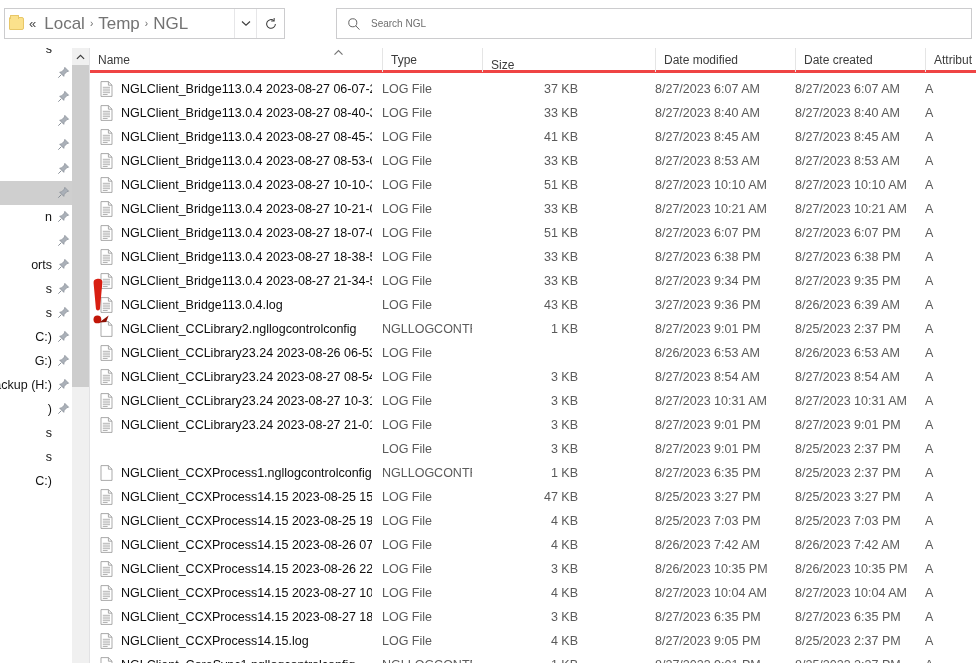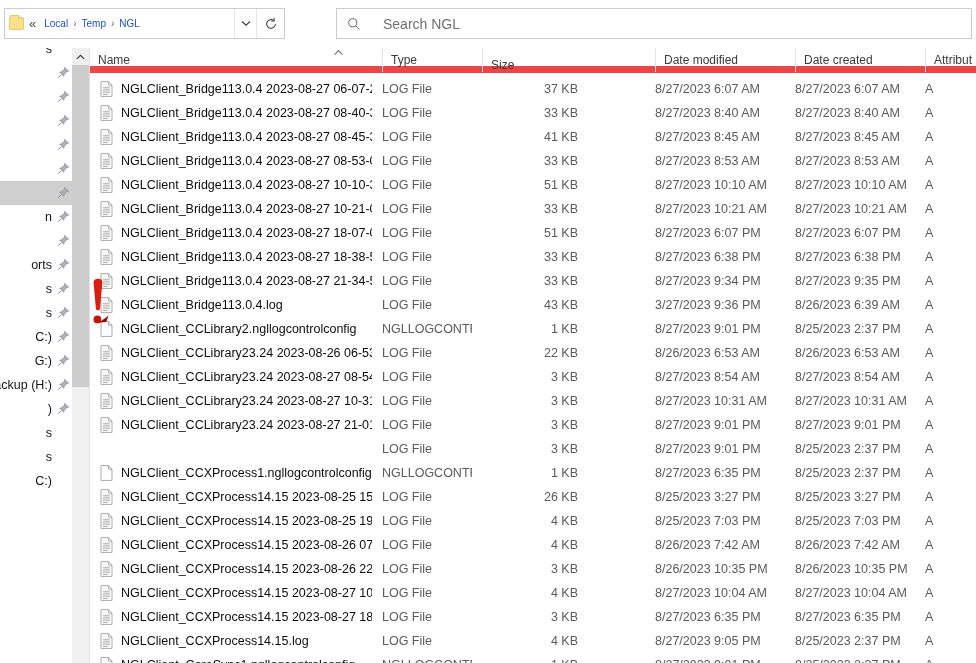--- a/index.html
+++ b/index.html
@@ -47,21 +47,21 @@
     border-bottom: none;
     border-radius: 1px 1px 0 0;
   }
   .chev-back {
     font-size: 13px; color: #4a4a4a;
     padding: 0 4px 0 2px;
     line-height: 1;
   }
   .crumbs { display: flex; align-items: center; flex: 1; overflow: hidden; }
   .crumb {
-    font-size: 10px; color: #1d4ed8;
+    font-size: 17px; color: #737373;
     padding: 2px 4px; white-space: nowrap;
   }
   .crumb-sep {
     font-size: 10px; color: #6a6a6a;
     padding: 0 1px;
   }
   .addr-caret {
     width: 22px; height: 29px; flex: none;
     display: flex; align-items: center; justify-content: center;
     border-left: 1px solid #e6e6e8;
@@ -79,21 +79,21 @@
     width: 636px; height: 31px;
     border: 1px solid #ccccce;
     background: #ffffff;
     display: flex; align-items: center;
   }
   .search-icon-wrap {
     width: 34px; height: 29px; flex: none;
     display: flex; align-items: center; justify-content: center;
   }
   .search-placeholder {
-    font-size: 14px; color: #6f6f6f; margin-left: 12px;
+    font-size: 10px; color: #6f6f6f;
   }
 
   
   .navpane {
     position: absolute; left: 0; top: 48px;
     width: 72px; height: 615px;
     background: #ffffff;
     overflow: hidden;
     border-right: 0;
   }
@@ -150,21 +150,21 @@
     position: absolute; left: 90px; top: 48px;
     width: 886px; height: 615px;
     background: #ffffff;
     overflow: hidden;
   }
 
   .colheader {
     position: absolute; left: 0; top: 0;
     width: 886px; height: 25px;
     background: #ffffff;
-    border-bottom: 7px solid #ef4444;
+    border-bottom: 3px solid #ef4444;
   }
   .colh {
     position: absolute; top: 0; height: 24px;
     display: flex; align-items: center;
     font-size: 12px; color: #3b3b3b;
     border-left: 1px solid #e5e5e5;
     padding-left: 8px;
     white-space: nowrap;
     overflow: hidden;
   }
@@ -700,21 +700,20 @@
                 <line x1="2.8" y1="8.1" x2="10.0" y2="8.1"></line>
                 <line x1="2.8" y1="9.9" x2="10.0" y2="9.9"></line>
                 <line x1="2.8" y1="11.7" x2="10.0" y2="11.7"></line>
                 <line x1="2.8" y1="13.5" x2="7.6" y2="13.5"></line>
               </g>
             </svg>
           </span>
           <span class="name-text">NGLClient_CCLibrary23.24 2023-08-26 06-53...</span>
         </div>
         <div class="cell cell-type">LOG File</div>
-        <div class="cell cell-size">22 KB</div>
         <div class="cell cell-dm">8/26/2023 6:53 AM</div>
         <div class="cell cell-dc">8/26/2023 6:53 AM</div>
         <div class="cell cell-attr">A</div>
       </div>
       <div class="row" style="top: 292px;">
         <div class="cell cell-name">
           <span style="display: flex;">
             <svg class="fileicon" viewBox="0 0 13 16" aria-hidden="true">
               <path d="M1 0.6 H8.4 L12 4.2 V15.4 H1 Z" fill="#ffffff" stroke="#9b9b9b" stroke-width="0.85"></path>
               <path d="M8.4 0.6 V4.2 H12" fill="none" stroke="#9b9b9b" stroke-width="0.85"></path>
@@ -815,21 +814,21 @@
                 <line x1="2.8" y1="8.1" x2="10.0" y2="8.1"></line>
                 <line x1="2.8" y1="9.9" x2="10.0" y2="9.9"></line>
                 <line x1="2.8" y1="11.7" x2="10.0" y2="11.7"></line>
                 <line x1="2.8" y1="13.5" x2="7.6" y2="13.5"></line>
               </g>
             </svg>
           </span>
           <span class="name-text">NGLClient_CCXProcess14.15 2023-08-25 15-...</span>
         </div>
         <div class="cell cell-type">LOG File</div>
-        <div class="cell cell-size">26 KB</div>
+        <div class="cell cell-size">47 KB</div>
         <div class="cell cell-dm">8/25/2023 3:27 PM</div>
         <div class="cell cell-dc">8/25/2023 3:27 PM</div>
         <div class="cell cell-attr">A</div>
       </div>
       <div class="row" style="top: 436px;">
         <div class="cell cell-name">
           <span style="display: flex;">
             <svg class="fileicon" viewBox="0 0 13 16" aria-hidden="true">
               <path d="M1 0.6 H8.4 L12 4.2 V15.4 H1 Z" fill="#ffffff" stroke="#9b9b9b" stroke-width="0.85"></path>
               <path d="M8.4 0.6 V4.2 H12" fill="none" stroke="#9b9b9b" stroke-width="0.85"></path>

